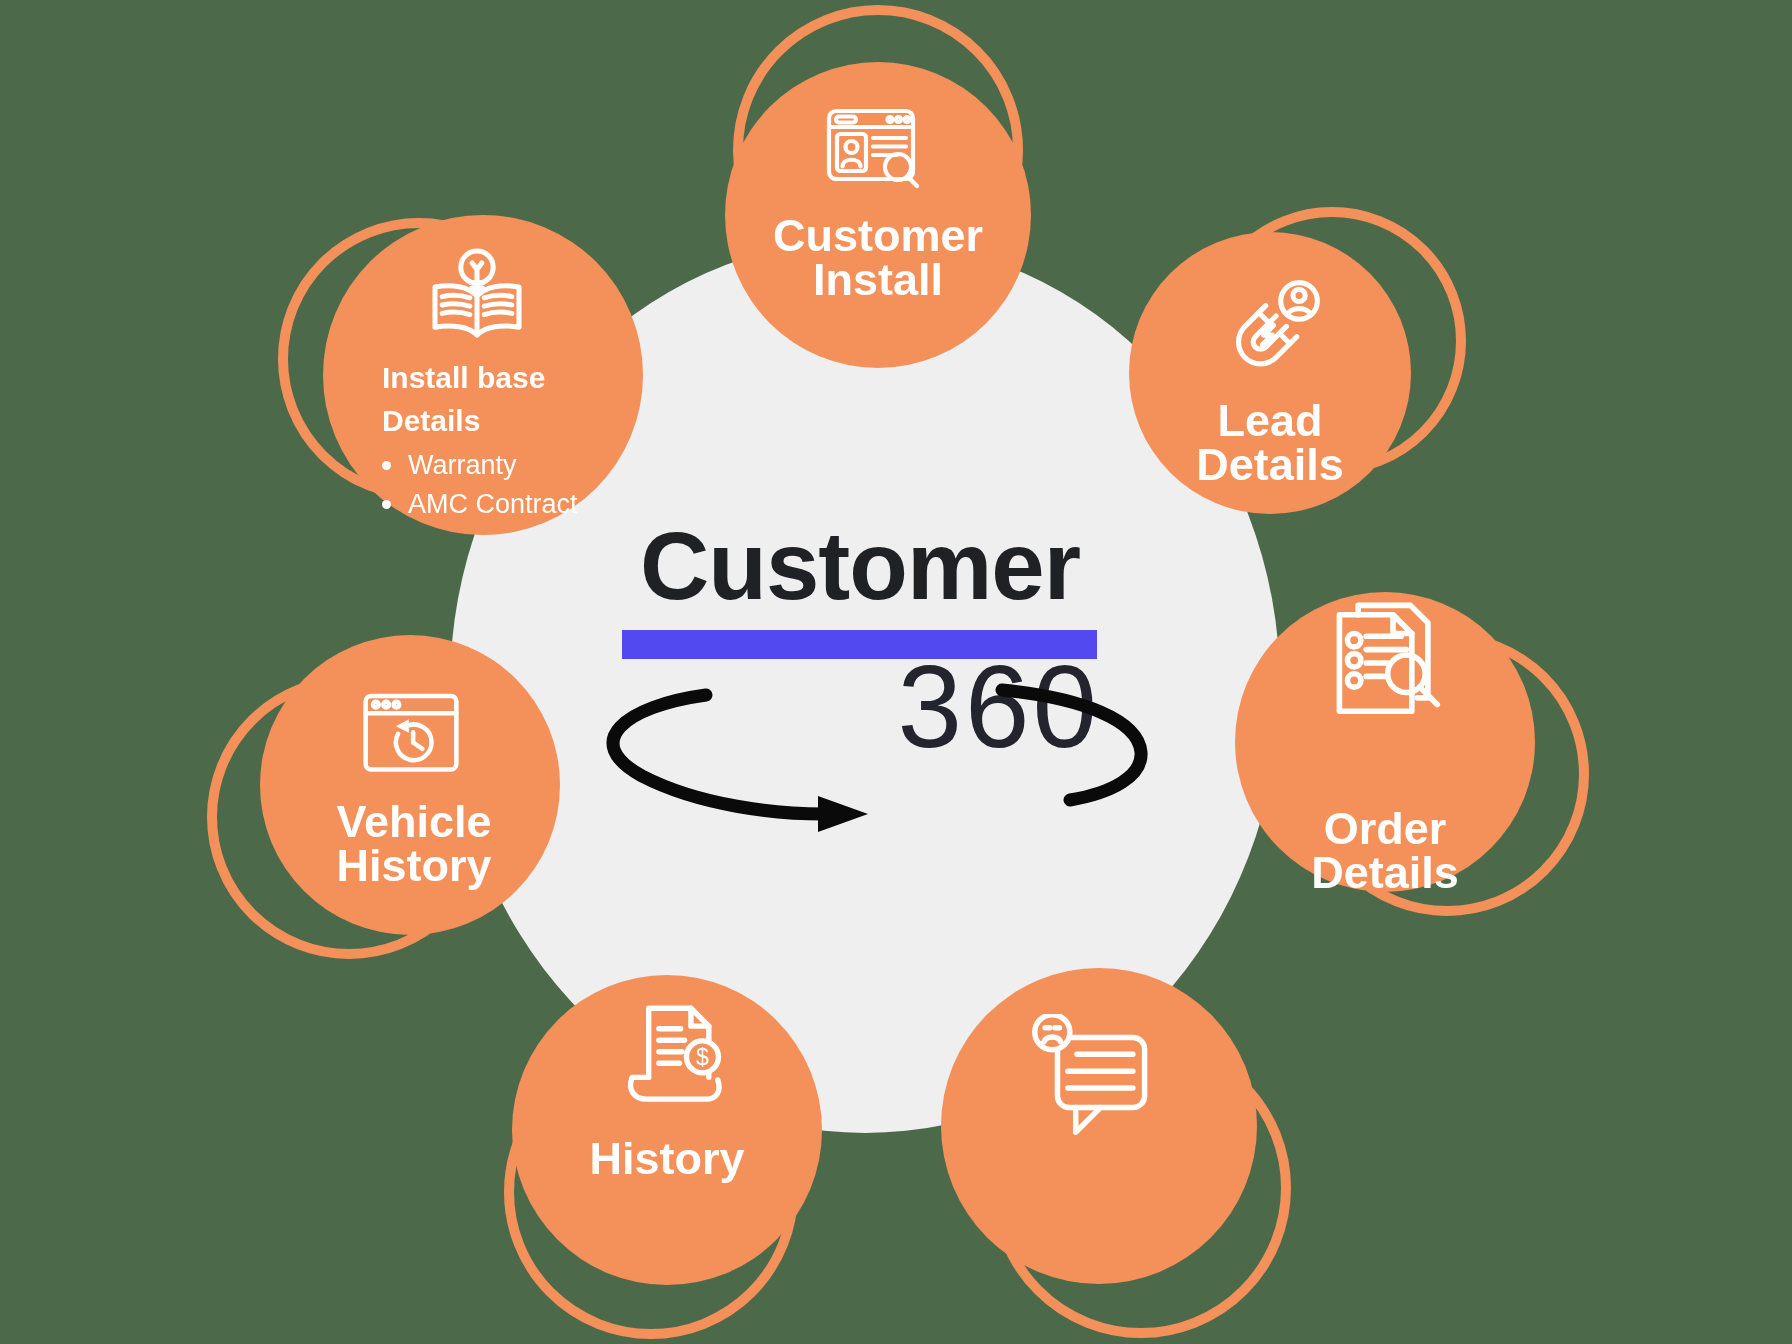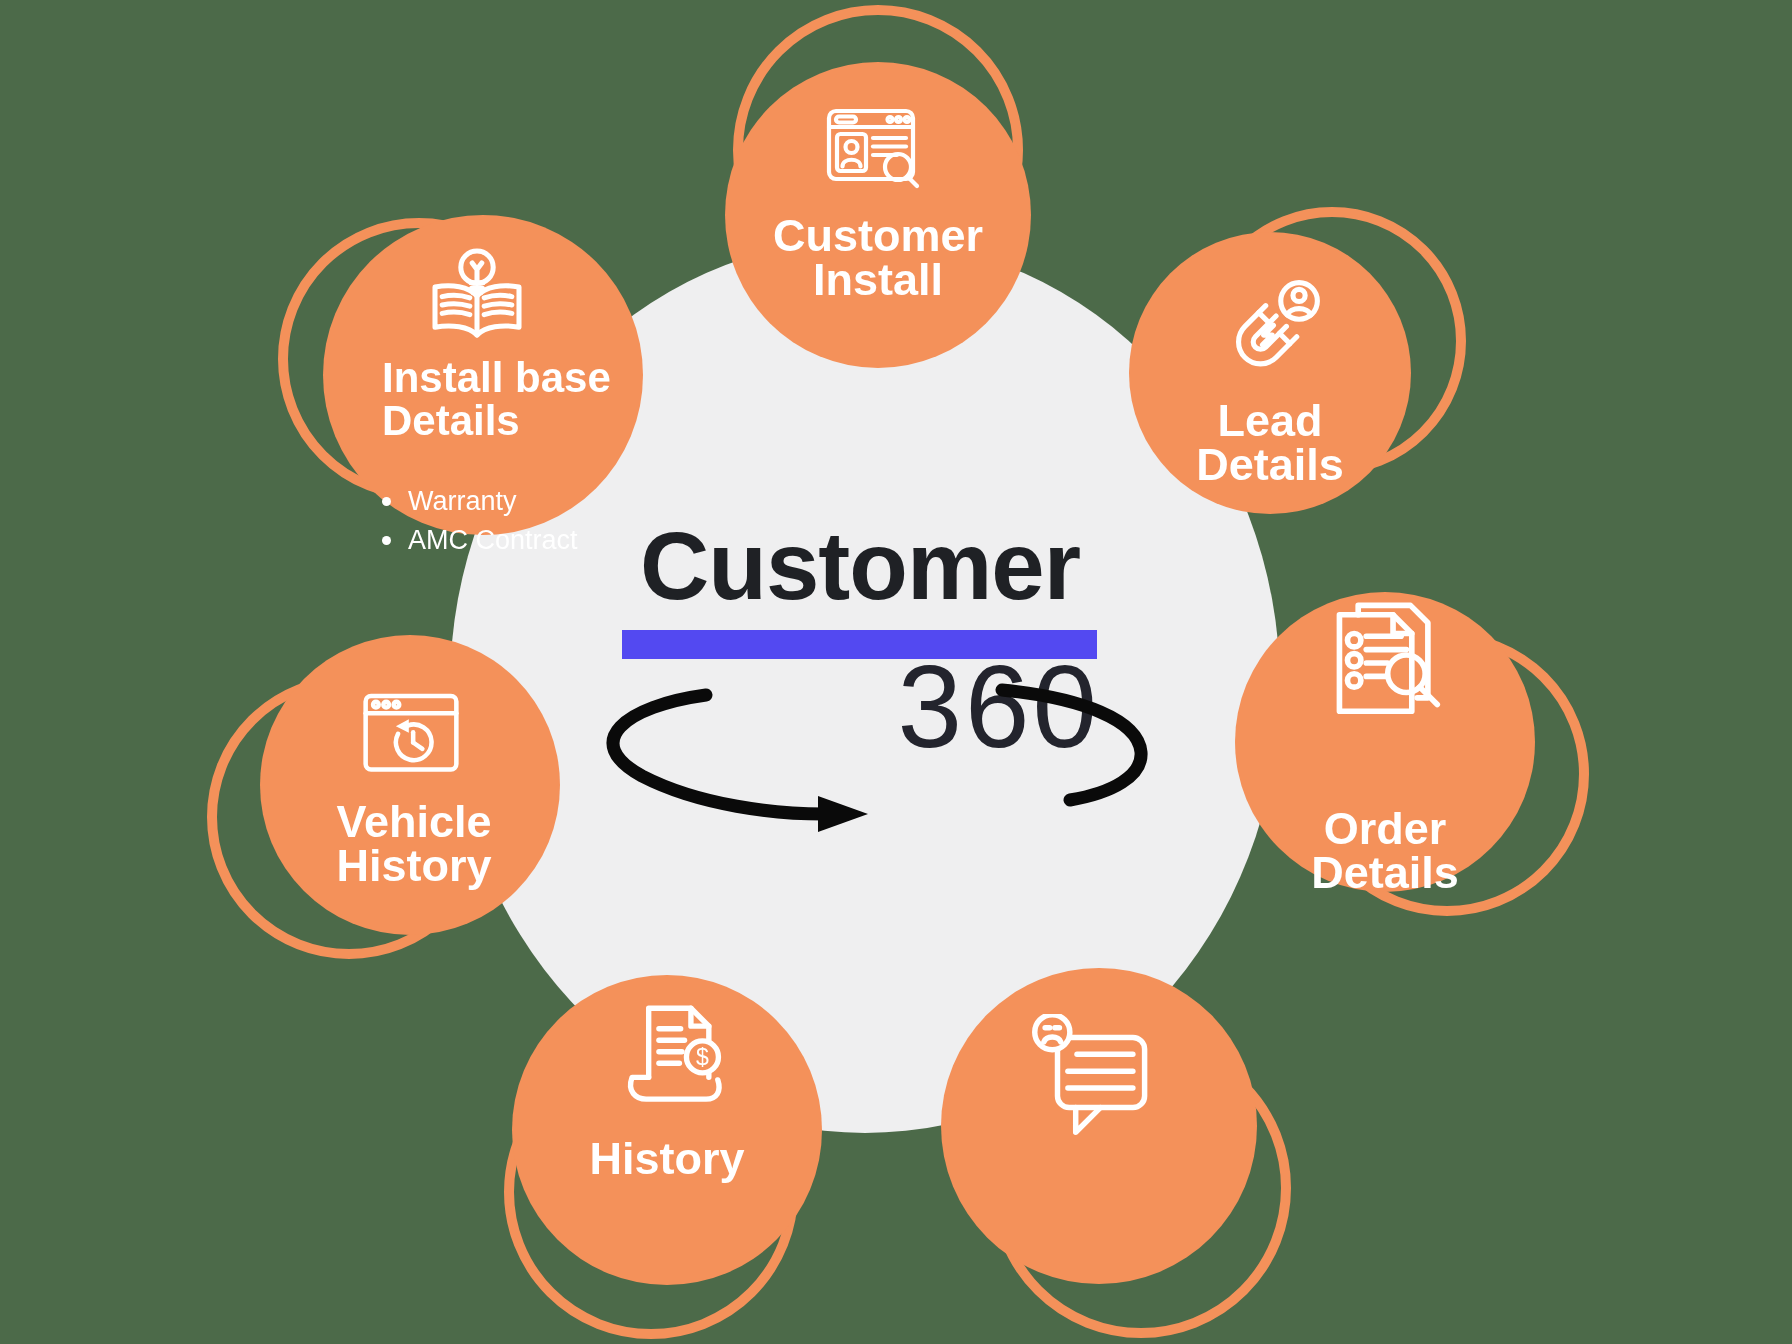--- a/index.html
+++ b/index.html
@@ -7,23 +7,23 @@
          font-family:"Liberation Sans","DejaVu Sans",sans-serif;}
   .center-disc{position:absolute;left:450px;top:239px;width:830px;height:894px;
                background:#EFEFF0;border-radius:50%;z-index:1;}
   .ring{position:absolute;border:10px solid #F4915A;border-radius:50%;
         background:transparent;z-index:2;box-sizing:border-box;}
   .bubble{position:absolute;background:#F4915A;border-radius:50%;z-index:3;}
   .icon{position:absolute;z-index:4;stroke:#fff;fill:none;stroke-width:4.2;
         stroke-linecap:round;stroke-linejoin:round;}
   .label{position:absolute;z-index:4;color:#fff;font-weight:700;font-size:45px;
          line-height:44px;text-align:center;letter-spacing:0;}
-  .label.small{font-size:42px;line-height:43px;text-align:left;}
+  .label.small{font-size:30px;line-height:43px;text-align:left;}
   .bullets{position:absolute;z-index:4;color:#fff;font-size:27px;line-height:39px;
-           font-weight:400;margin-top:36px;}
+           font-weight:400;}
   .bullet-row{display:flex;align-items:center;}
   .dot{width:9px;height:9px;border-radius:50%;background:#fff;margin-right:17px;flex:0 0 auto;}
   .center-title{position:absolute;left:510px;top:518px;width:700px;z-index:3;
                 text-align:center;font-weight:700;font-size:96px;line-height:96px;
                 color:#1F2125;letter-spacing:-1px;}
   .center-bar{position:absolute;left:622px;top:630px;width:475px;height:29px;
               background:#5349F1;z-index:3;}
   .center-360{position:absolute;left:700px;top:652px;width:400px;z-index:3;
               text-align:right;font-weight:300;font-size:116px;line-height:110px;
               color:#23242D;letter-spacing:3px;}

